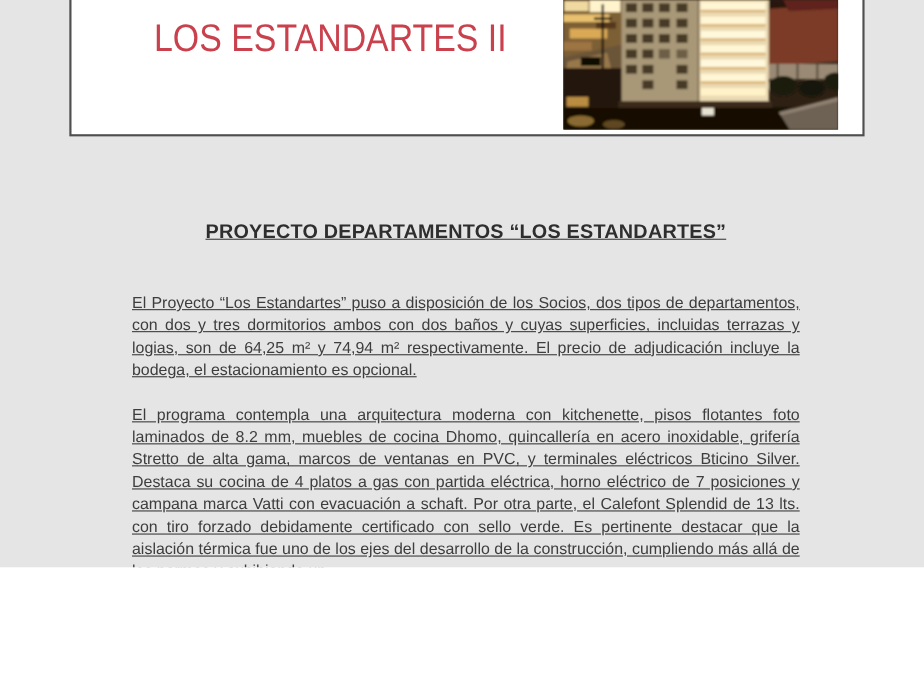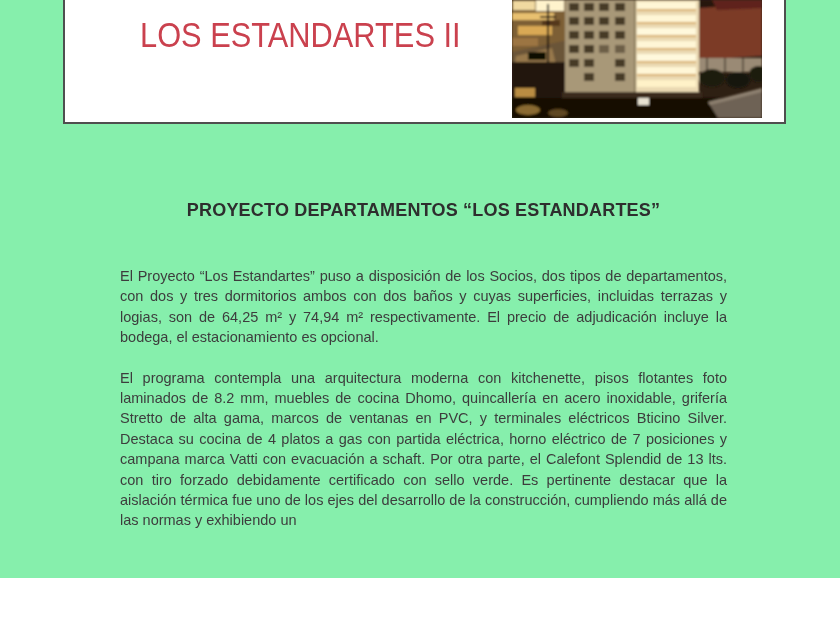--- a/index.html
+++ b/index.html
@@ -1,37 +1,37 @@
 <!DOCTYPE html>
 <html><head>
 <meta charset="utf-8">
 <style>
   html,body{margin:0;padding:0;background:#ffffff;}
   .page{
-    position:relative;width:840px;height:578px;overflow:hidden;
-    background:#86efac;font-family:"Liberation Sans",sans-serif;
+    position:relative;width:840px;height:516px;overflow:hidden;
+    background:#e5e5e5;font-family:"Liberation Sans",sans-serif;
   }
   
   .header-box{
     position:absolute;left:63px;top:-26px;width:723px;height:150px;
     border:2px solid #4f4f4f;background:#ffffff;box-sizing:border-box;
   }
   .banner-title{
     position:absolute;left:140px;top:17px;
     font-size:35px;font-weight:400;letter-spacing:0px;
     color:#ca414e;white-space:nowrap;line-height:1;
     transform:scaleX(0.88);transform-origin:left center;
   }
   .building-photo{
     position:absolute;left:512px;top:0px;width:250px;height:118px;display:block;
   }
   
   .content{
     position:absolute;left:120px;top:200px;width:607px;
-    color:#3d3d3d;font-size:14.5px;line-height:20.4px;
+    color:#3d3d3d;font-size:14.5px;line-height:20.4px;text-decoration:underline;
   }
   .doc-heading{
     text-align:center;font-weight:bold;font-size:18px;color:#2e2e2e;
     letter-spacing:0.2px;line-height:21px;margin:0 0 45px 0;
   }
   .para{
     text-align:justify;margin:0 0 20px 0;
   }
   .para:last-child{margin-bottom:12px;}
 </style>

